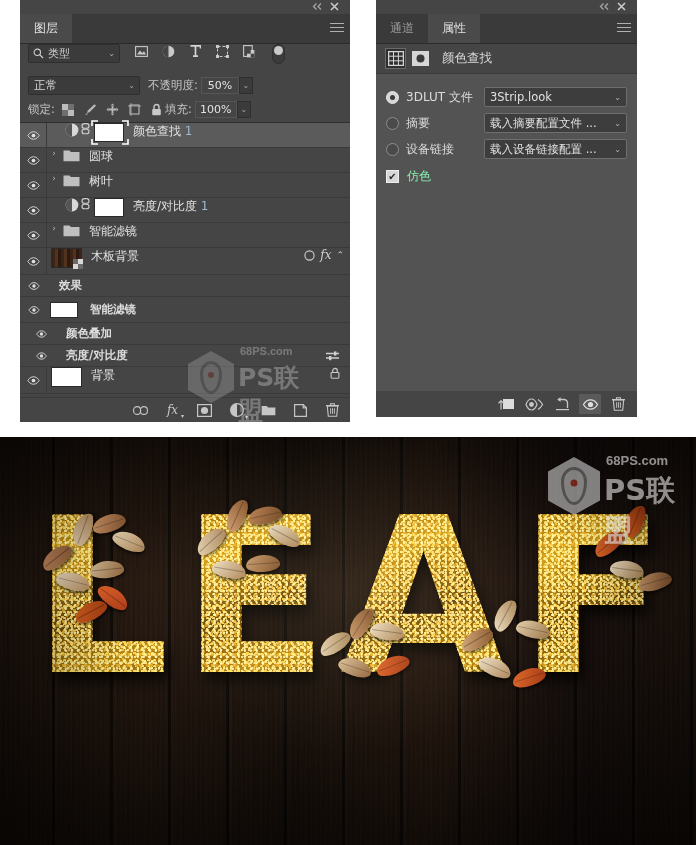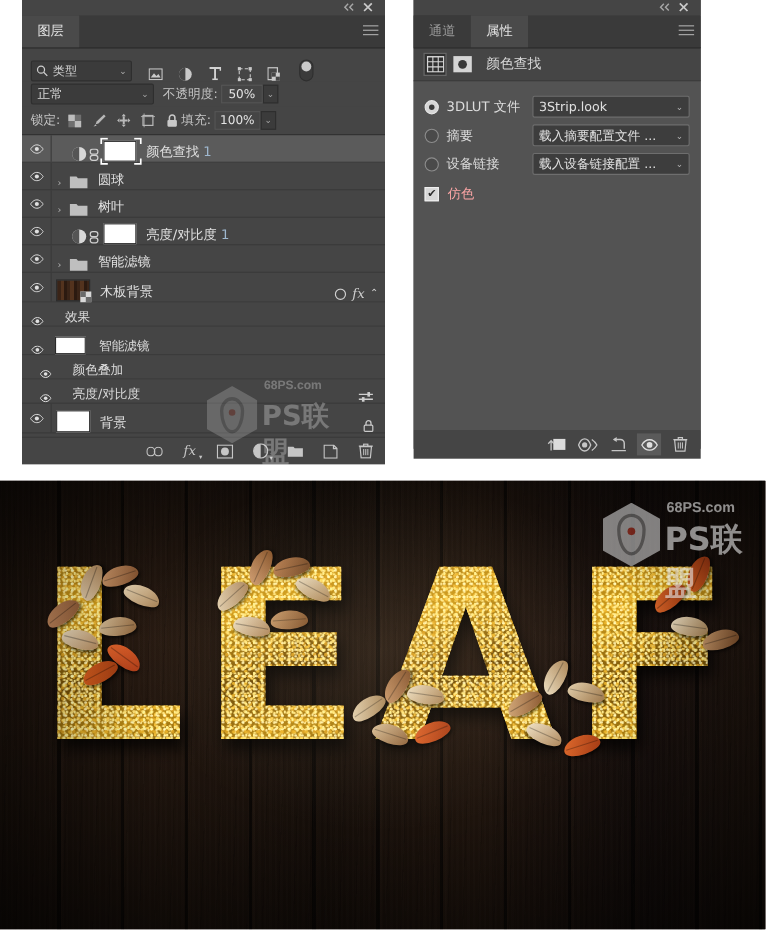--- a/index.html
+++ b/index.html
@@ -53,21 +53,21 @@
     position: absolute; right: 6px; top: 9px;
     width: 14px; height: 12px; cursor: pointer;
   }
   .panel-menu i {
     display: block; height: 1px; background: #b0b0b0; margin-bottom: 3px;
   }
 
   
   .lp-filterbar {
     height: 30px; background: #454545;
-    display: flex; align-items: flex-end; padding: 0 8px;
+    display: flex; align-items: flex-start; padding: 0 8px;
     gap: 0px;
   }
   .lp-select {
     width: 92px; height: 19px; background: #3b3b3b;
     border: 1px solid #2e2e2e; border-radius: 2px;
     display: flex; align-items: center; padding: 0 4px;
     font-size: 11px; color: #cfcfcf; position: relative;
   }
   .lp-select .caret { position: absolute; right: 4px; color: #b0b0b0; font-size: 8px; }
   .filter-icons { display: flex; align-items: center; gap: 13px; margin-left: 14px; }
@@ -103,21 +103,21 @@
     display:flex; align-items:center; justify-content:center; color:#a8a8a8; font-size:8px;
   }
   .lock-icons { display:flex; align-items:center; gap: 9px; margin-left: 7px; }
   .lk { width: 13px; height: 13px; display:flex; align-items:center; justify-content:center; color:#b8b8b8; cursor:pointer; }
 
   .layers-list {
     background: #454545;
     border-top: 1px solid #2f2f2f;
   }
   .layer-row {
-    height: 25px; display: flex; align-items: flex-end;
+    height: 25px; display: flex; align-items: flex-start;
     border-bottom: 1px solid #3a3a3a;
     position: relative;
   }
   .layer-row.selected { background: #5b5b5b; }
   .eye-cell {
     width: 27px; height: 100%; display:flex; align-items:center; justify-content:center;
     border-right: 1px solid #3a3a3a; cursor: pointer;
   }
   .eye { width: 13px; height: 9px; }
   .chev { width: 14px; display:flex; align-items:center; justify-content:center; color:#b8b8b8; font-size:9px; cursor:pointer; }
@@ -141,23 +141,24 @@
   .smart-badge::before {
     content:""; position:absolute; left:0; top:0; width:5px; height:5px; background:#6b6b6b;
   }
   .smart-badge::after {
     content:""; position:absolute; right:0; bottom:0; width:5px; height:5px; background:#6b6b6b;
   }
   .row-right { position:absolute; right:6px; display:flex; align-items:center; gap:5px; color:#cfcfcf; }
   .fx-label { font-style: italic; font-family: "DejaVu Serif", serif; font-size: 12px; }
 
   .sub-row {
-    height: 22px; display:flex; align-items:flex-end;
+    height: 22px; display:flex; align-items:center;
     border-bottom: 1px solid #3a3a3a; background:#454545;
     position: relative;
+    font-weight: bold;
   }
   .sub-eye { width: 27px; display:flex; align-items:center; justify-content:center; }
   .sub-text { font-size: 11.5px; color: #dcdcdc; }
   .indent1 { margin-left: 22px; }
   .sub-white {
     width: 28px; height: 16px; background: #ffffff; border: 1px solid #2a2a2a; margin-left: 3px;
   }
   .lock-badge { position:absolute; right: 10px; color:#c8c8c8; font-size: 11px; }
 
   .lp-bottom {
@@ -196,21 +197,21 @@
     display:flex; align-items:center; padding: 0 5px; position:relative;
     font-size: 11.5px; color:#e0e0e0;
   }
   .pp-select .caret { position:absolute; right:5px; color:#b4b4b4; font-size:8px; }
   .checkrow { display:flex; align-items:center; height: 24px; margin-top:2px; }
   .cbox {
     width: 13px; height: 13px; background:#d7d7d7; border:1px solid #efefef;
     display:flex; align-items:center; justify-content:center;
     color:#2a2a2a; font-size: 10px; cursor:pointer;
   }
-  .check-label { margin-left: 8px; font-size: 12px; color:#fca5a5; }
+  .check-label { margin-left: 8px; font-size: 12px; color:#86efac; }
 
   .pp-bottom {
     height: 26px; background: #454545; display:flex; align-items:center;
     justify-content:flex-end; padding-right: 8px; gap: 6px;
   }
   .pb { width: 22px; height: 20px; display:flex; align-items:center; justify-content:center; color:#c6c6c6; cursor:pointer; }
   .pb.active { background:#5a5a5a; }
 
   
   #artwork {

